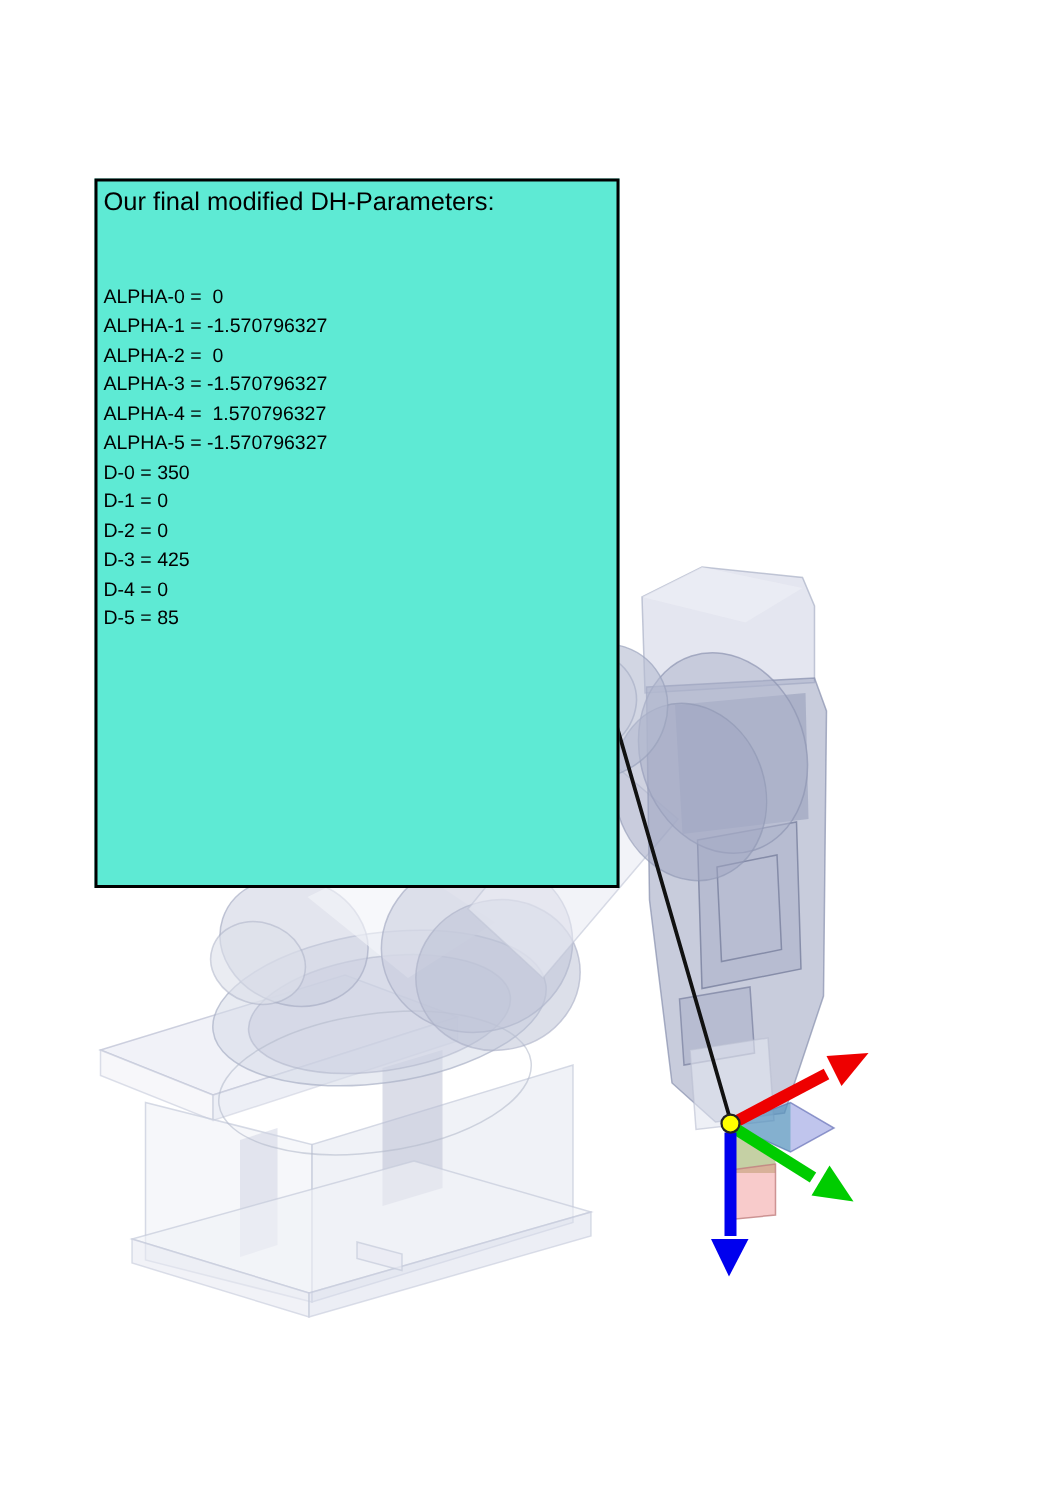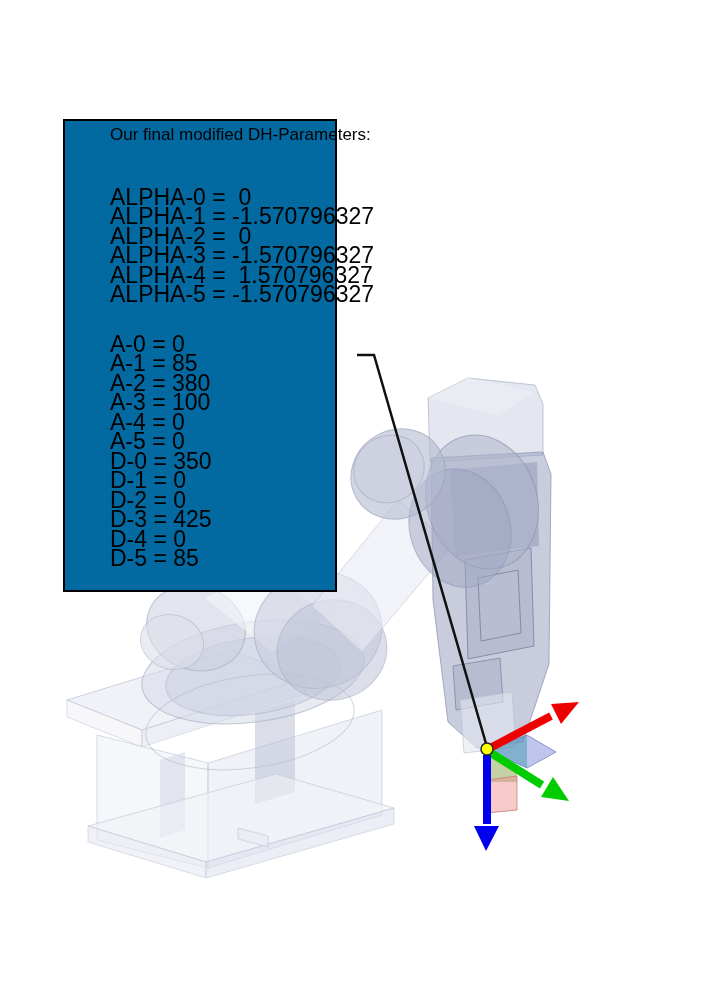--- a/index.html
+++ b/index.html
@@ -2,30 +2,29 @@
 <html><head>
 <meta charset="utf-8">
 <style>
   html,body{margin:0;padding:0;background:#ffffff;}
   .stage{
     position:relative;width:702px;height:1000px;background:#ffffff;overflow:hidden;
     font-family:"Liberation Sans",sans-serif;color:#000;
   }
   .scene-svg{position:absolute;left:0;top:0;width:702px;height:1000px;}
   .callout{
-    position:absolute;left:63px;top:119px;width:274px;height:473px;
-    box-sizing:border-box;background:#0369a1;border:2px solid #000;
+    position:absolute;left:63px;top:119px;width:350px;height:473px;
+    box-sizing:border-box;background:#5eead4;border:2px solid #000;
     z-index:2;
-    padding-left:41px;
   }
   .co-title{
     margin:4px 0 0 4px;font-size:17px;line-height:19.5px;white-space:pre;
   }
   .co-block{
-    margin:0 0 0 4px;font-size:23px;line-height:19.5px;white-space:pre;
+    margin:0 0 0 4px;font-size:13px;line-height:19.5px;white-space:pre;
   }
   .co-alpha{margin-top:43px;}
   .co-a{margin-top:30px;}
   .co-d{}
 </style>
 </head>
 <body>
 
 <div class="stage">
 
@@ -106,26 +105,20 @@
   </svg>
 
   <div class="callout">
     <div class="co-title">Our final modified DH-Parameters:</div>
     <div class="co-block co-alpha">ALPHA-0 =  0
 ALPHA-1 = -1.570796327
 ALPHA-2 =  0
 ALPHA-3 = -1.570796327
 ALPHA-4 =  1.570796327
 ALPHA-5 = -1.570796327</div>
-    <div class="co-block co-a">A-0 = 0
-A-1 = 85
-A-2 = 380
-A-3 = 100
-A-4 = 0
-A-5 = 0</div>
     <div class="co-block co-d">D-0 = 350
 D-1 = 0
 D-2 = 0
 D-3 = 425
 D-4 = 0
 D-5 = 85</div>
   </div>
 
 </div>
 

